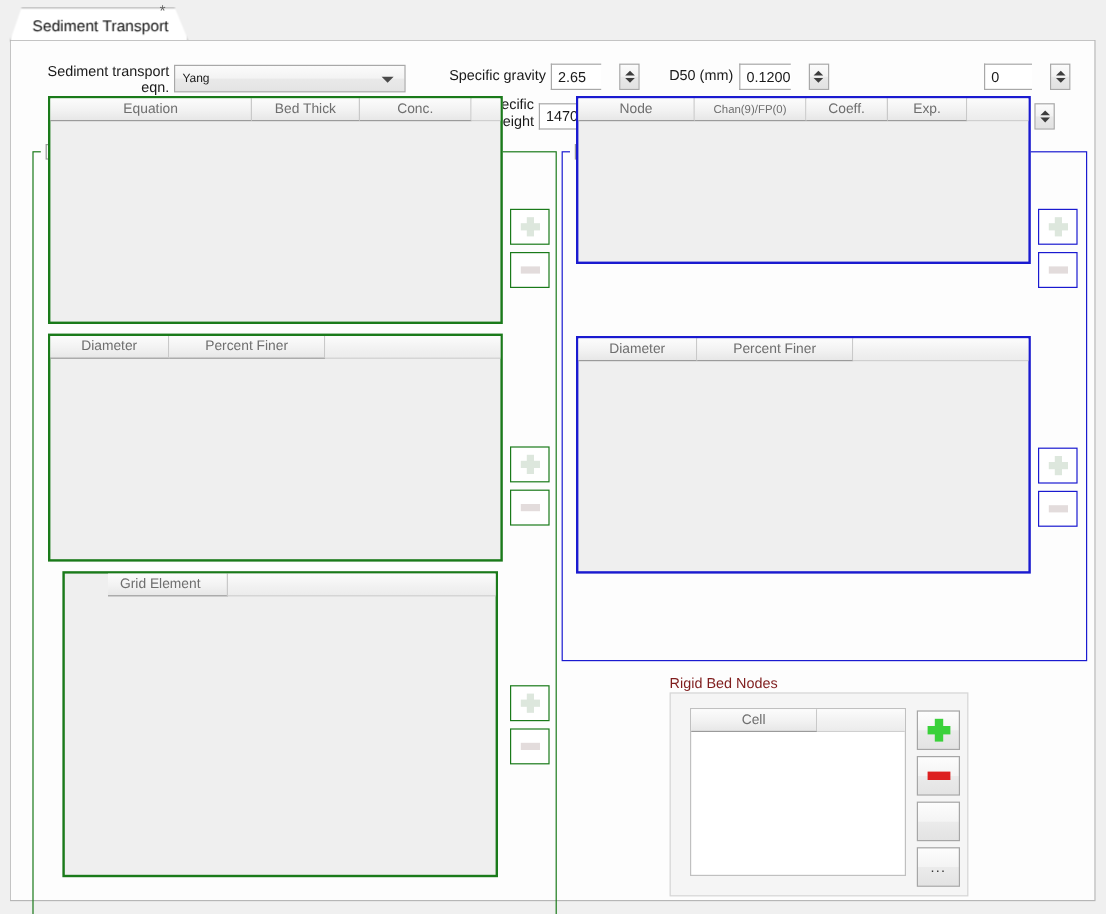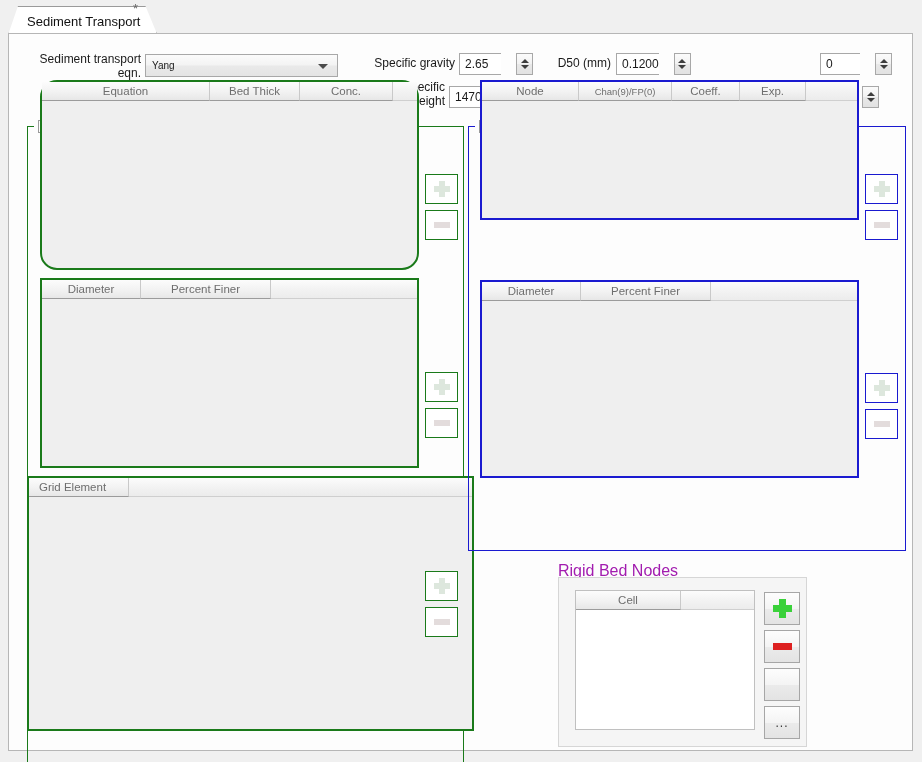--- a/index.html
+++ b/index.html
@@ -141,21 +141,21 @@
   .sbtn.blue  { border: 1.5px solid #1a1ad0; }
   .plus-dim { position: relative; width: 16px; height: 16px; }
   .plus-dim::before, .plus-dim::after {
     content: ""; position: absolute; background: #dde7dd;
   }
   .plus-dim::before { left: 5px; top: 0; width: 6px; height: 16px; }
   .plus-dim::after  { left: 0; top: 5px; width: 16px; height: 6px; }
   .minus-dim { width: 16px; height: 6px; background: #e3dcdc; }
 
   
-  .rb-title { position: absolute; font-size: 16px; color: #a21caf; }
+  .rb-title { position: absolute; font-size: 12px; color: #7f1d1d; }
   .rb-box {
     position: absolute; box-sizing: border-box;
     background: #f5f5f5; border: 1px solid #d6d6d6;
   }
   .bigbtn {
     position: absolute; width: 36px; height: 33px; box-sizing: border-box;
     background: linear-gradient(to bottom, #fdfdfd 0%, #f4f4f4 50%, #ebebeb 51%, #e3e3e3 100%);
     border: 1px solid #a6a6a6;
     display: flex; align-items: center; justify-content: center;
   }
@@ -264,21 +264,21 @@
     </div>
 
     <div class="group green" style="left:18px; top:92px; width:437px; height:645px;">
       <div class="group-hdr">
         <span class="chk"></span>
         <span class="group-hdr-label">Use Size Fraction</span>
       </div>
     </div>
 
     <div class="grid green" style="left:31px; top:46px; width:379px; height:190px; top:46px;
-                                   left:31px; top:46px;border-radius:17px;">
+                                   left:31px; top:46px;">
       <div class="ghead">
         <div class="gh" style="width:168px;">Equation</div>
         <div class="gh" style="width:90px;text-align:center;">Bed Thick</div>
         <div class="gh" style="width:93px;">Conc.</div>
         <div class="gh filler" style="flex:1 1 auto;"></div>
       </div>
       <div class="gbody"></div>
     </div>
 
     <div class="sbtn green" style="left:416px; top:140px;">
@@ -297,21 +297,21 @@
       <div class="gbody"></div>
     </div>
 
     <div class="sbtn green" style="left:416px; top:338px;">
       <span class="plus-dim"></span>
     </div>
     <div class="sbtn green" style="left:416px; top:374px;">
       <span class="minus-dim"></span>
     </div>
 
-    <div class="grid green" style="left:18px; top:442px; width:447px; height:255px;">
+    <div class="grid green" style="left:43px; top:442px; width:363px; height:255px;padding-left:36px;">
       <div class="ghead">
         <div class="gh leftal" style="width:100px;">Grid Element</div>
         <div class="gh filler" style="flex:1 1 auto;"></div>
       </div>
       <div class="gbody"></div>
     </div>
 
     <div class="sbtn green" style="left:416px; top:537px;">
       <span class="plus-dim"></span>
     </div>

